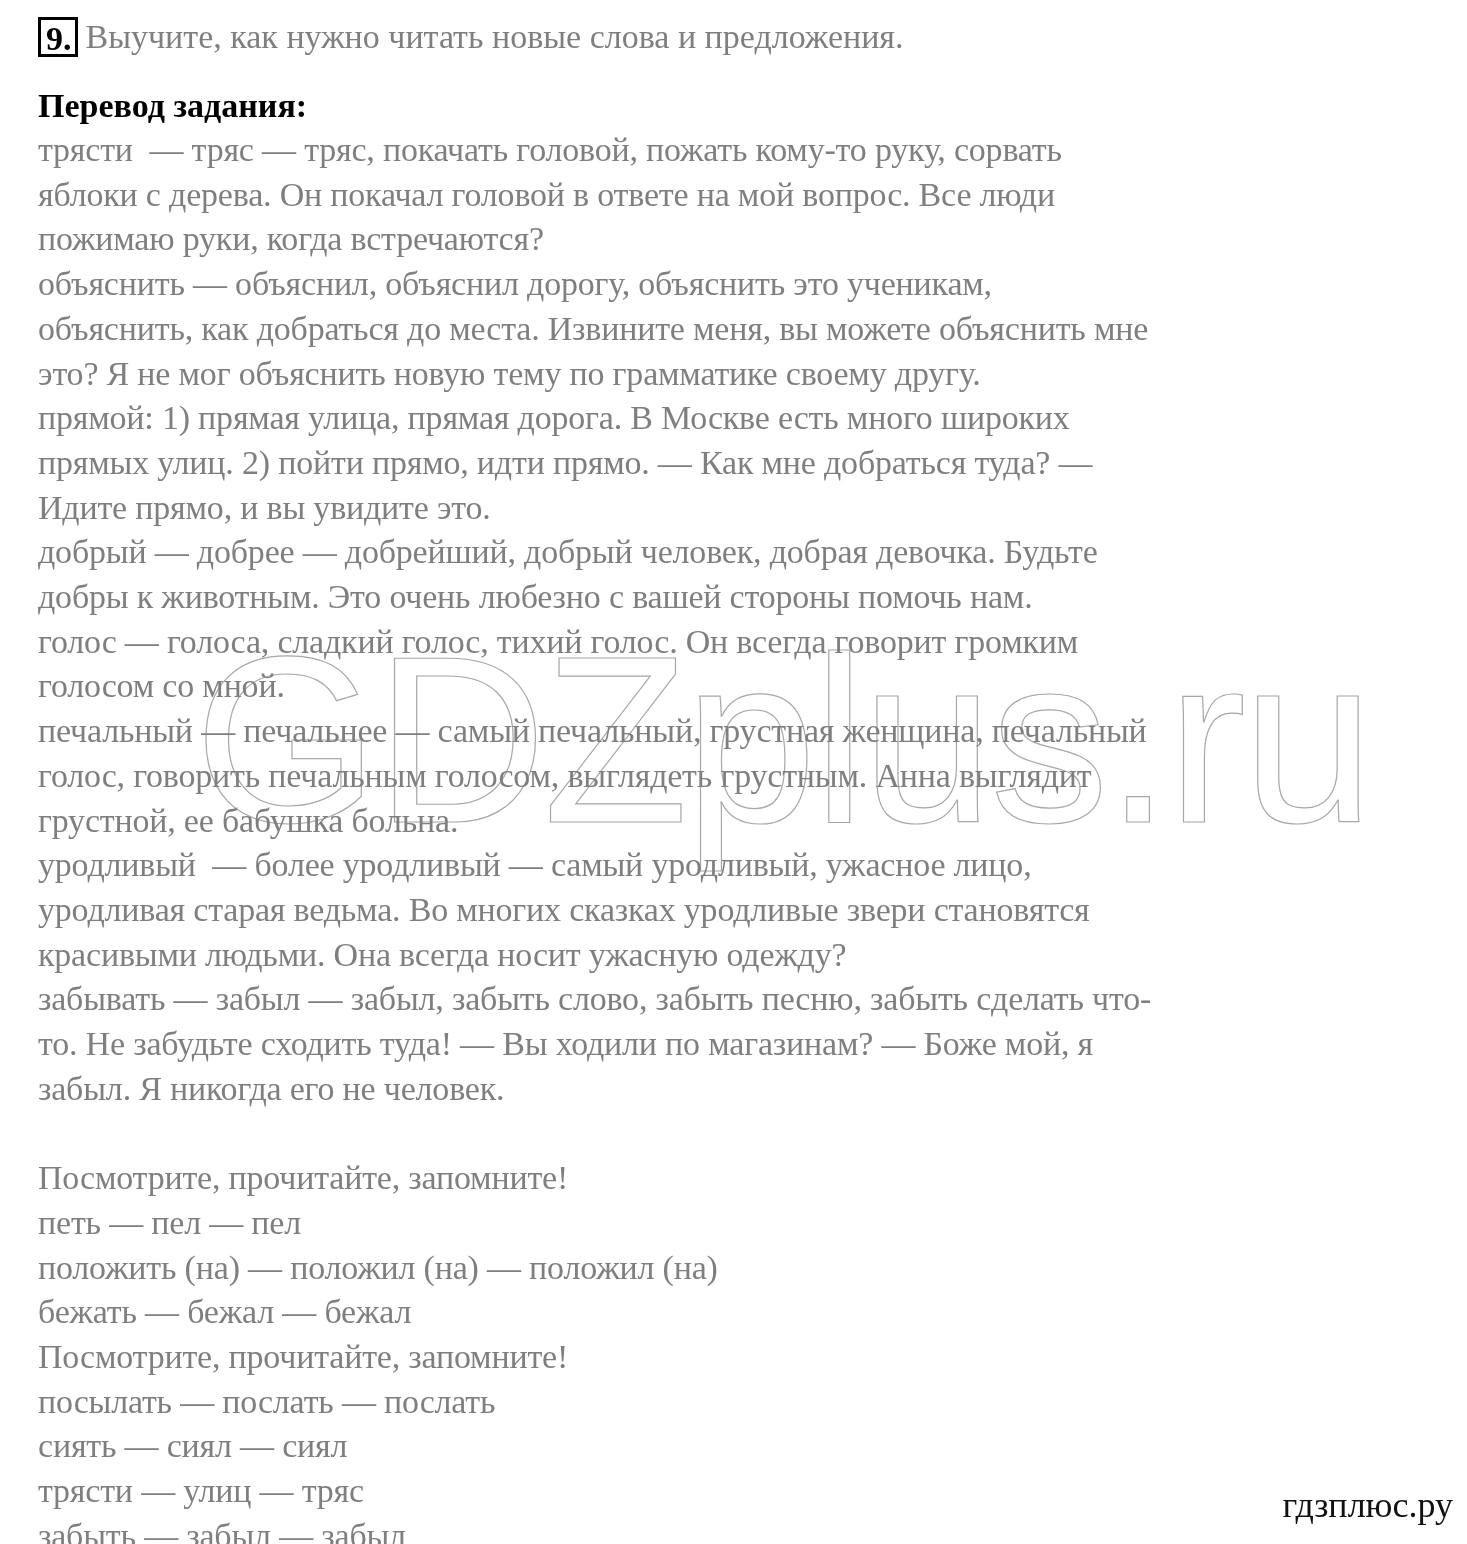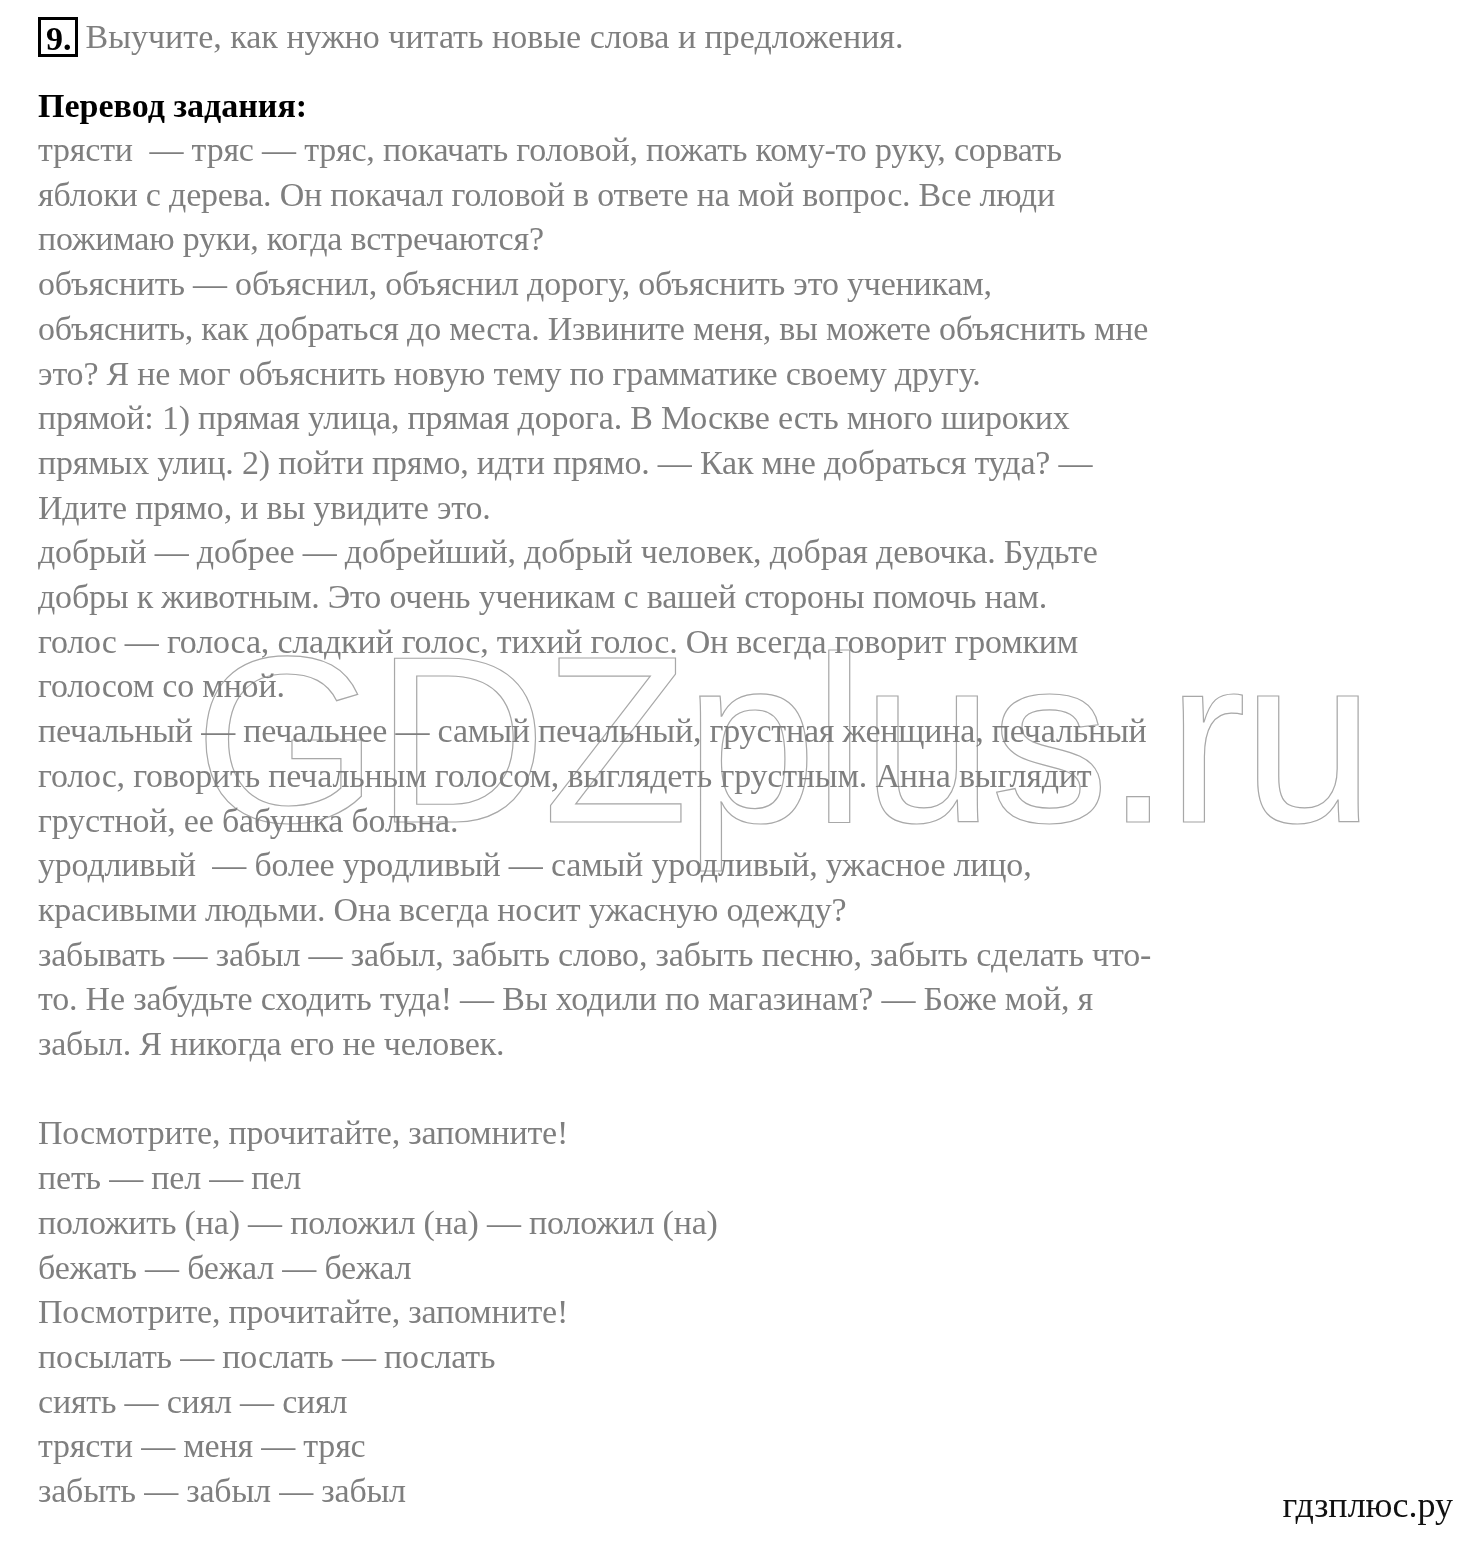--- a/index.html
+++ b/index.html
@@ -112,36 +112,37 @@
   </div>
 
   <div class="block">
     <div class="line">прямой: 1) прямая улица, прямая дорога. В Москве есть много широких</div>
     <div class="line">прямых улиц. 2) пойти прямо, идти прямо. — Как мне добраться туда? —</div>
     <div class="line">Идите прямо, и вы увидите это.</div>
   </div>
 
   <div class="block">
     <div class="line">добрый — добрее — добрейший, добрый человек, добрая девочка. Будьте</div>
-    <div class="line">добры к животным. Это очень ученикам с вашей стороны помочь нам.</div>
+    <div class="line">добры к животным. Это очень любезно с вашей стороны помочь нам.</div>
   </div>
 
   <div class="block">
     <div class="line">голос — голоса, сладкий голос, тихий голос. Он всегда говорит громким</div>
     <div class="line">голосом со мной.</div>
   </div>
 
   <div class="block">
     <div class="line">печальный — печальнее — самый печальный, грустная женщина, печальный</div>
     <div class="line">голос, говорить печальным голосом, выглядеть грустным. Анна выглядит</div>
     <div class="line">грустной, ее бабушка больна.</div>
   </div>
 
   <div class="block">
     <div class="line">уродливый  — более уродливый — самый уродливый, ужасное лицо,</div>
+    <div class="line">уродливая старая ведьма. Во многих сказках уродливые звери становятся</div>
     <div class="line">красивыми людьми. Она всегда носит ужасную одежду?</div>
   </div>
 
   <div class="block">
     <div class="line">забывать — забыл — забыл, забыть слово, забыть песню, забыть сделать что-</div>
     <div class="line">то. Не забудьте сходить туда! — Вы ходили по магазинам? — Боже мой, я</div>
     <div class="line">забыл. Я никогда его не человек.</div>
   </div>
 
   <div class="spacer"></div>
@@ -150,18 +151,18 @@
     <div class="line">Посмотрите, прочитайте, запомните!</div>
     <div class="line">петь — пел — пел</div>
     <div class="line">положить (на) — положил (на) — положил (на)</div>
     <div class="line">бежать — бежал — бежал</div>
   </div>
 
   <div class="block">
     <div class="line">Посмотрите, прочитайте, запомните!</div>
     <div class="line">посылать — послать — послать</div>
     <div class="line">сиять — сиял — сиял</div>
-    <div class="line">трясти — меня — тряс</div>
+    <div class="line">трясти — улиц — тряс</div>
     <div class="line">забыть — забыл — забыл</div>
   </div>
 </div>
 
 <div class="footer-brand">гдзплюс.ру</div>
 
 </body></html>

